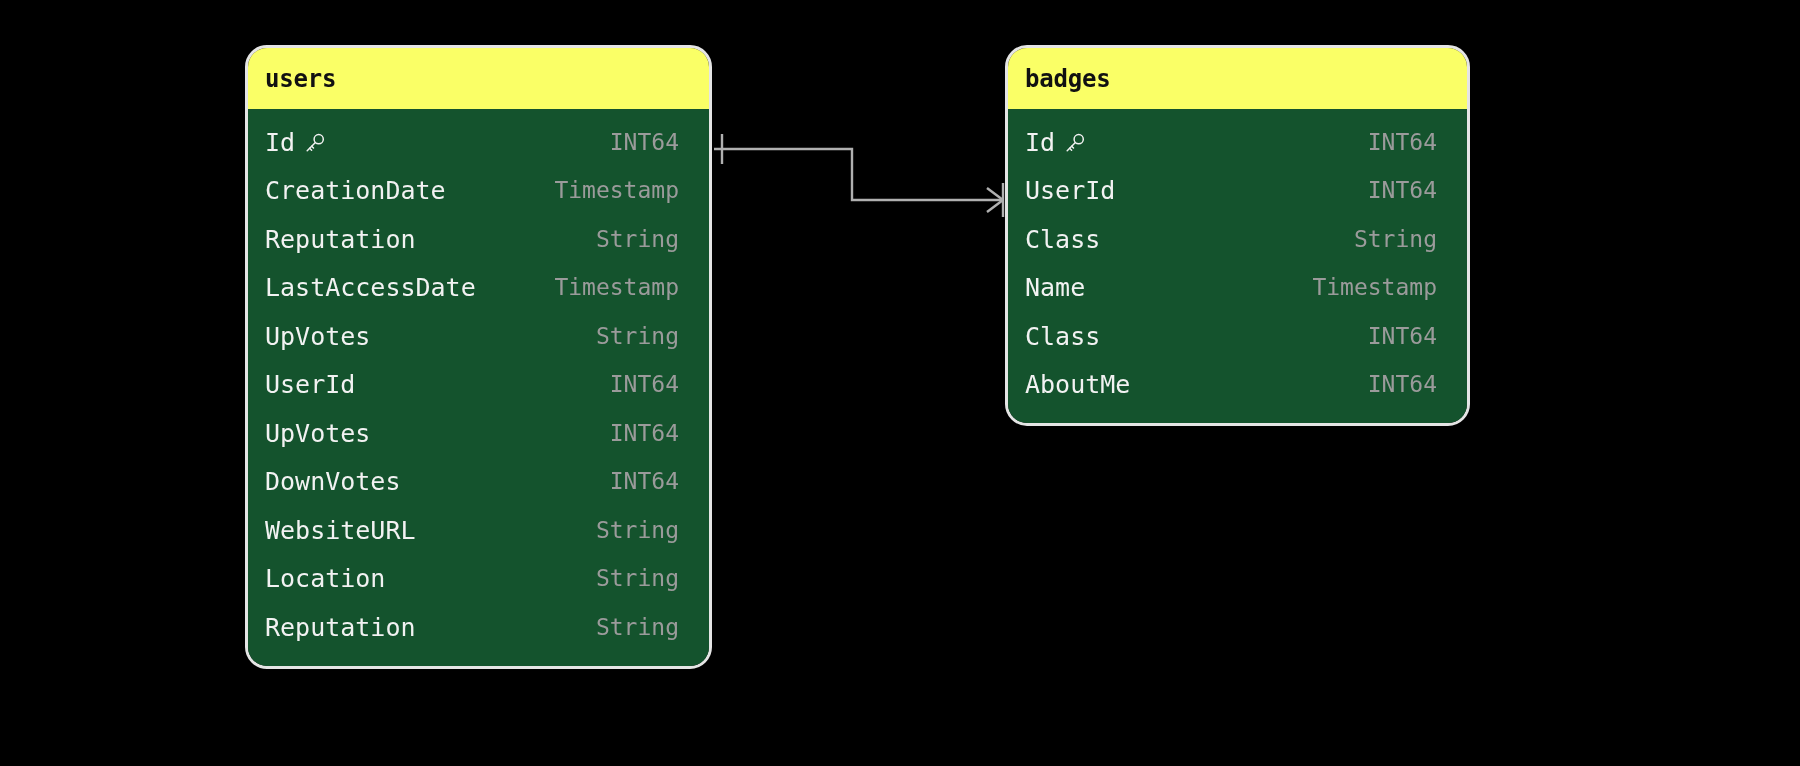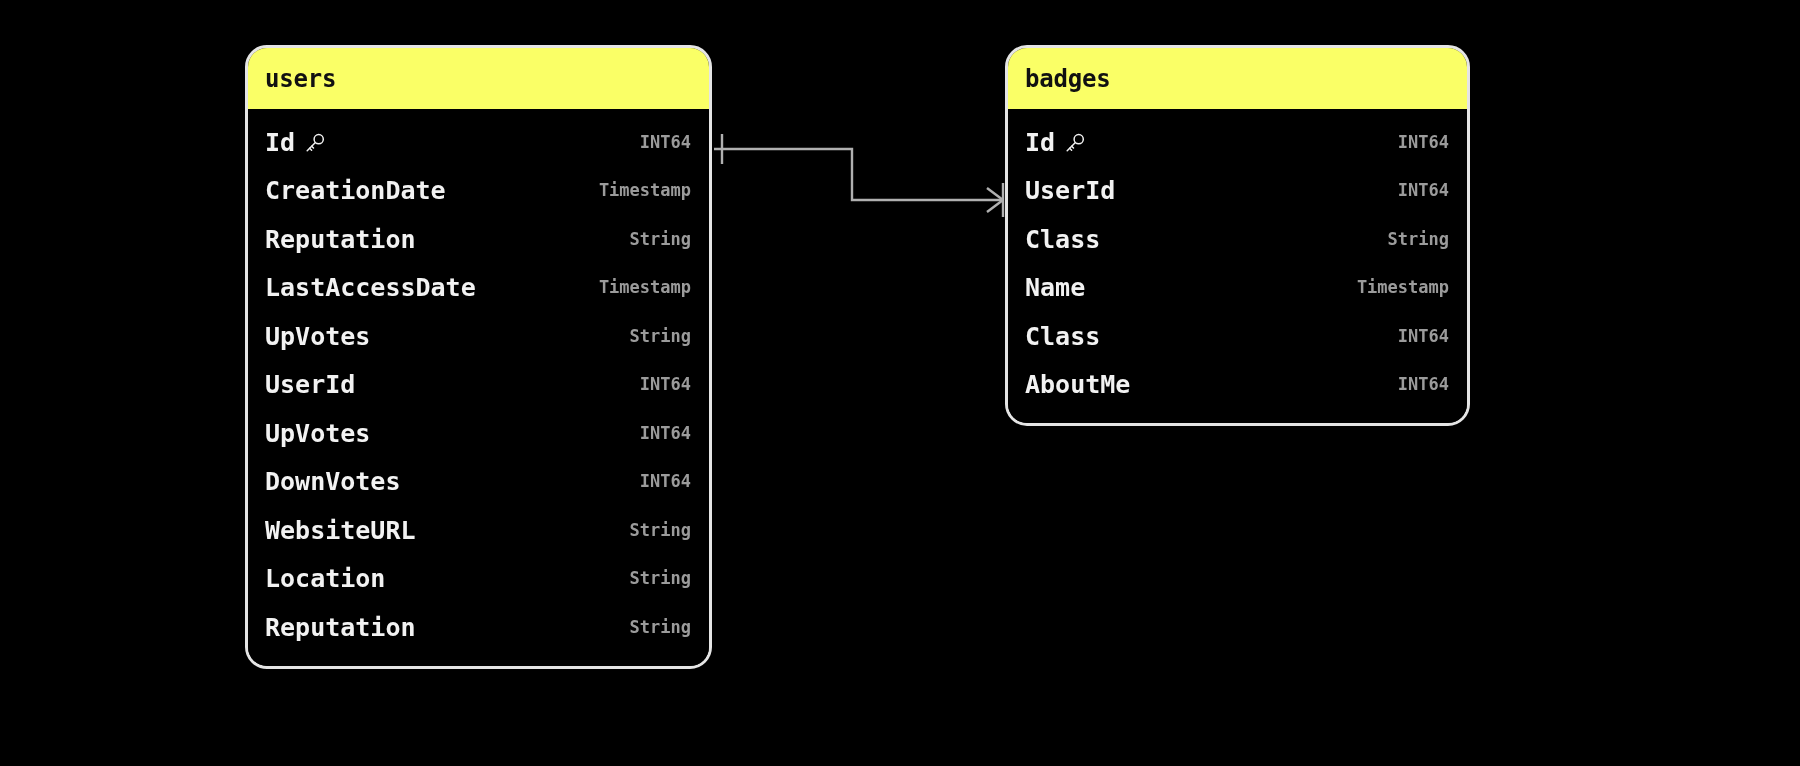--- a/index.html
+++ b/index.html
@@ -44,23 +44,22 @@
     line-height: 1;
     padding: 0 17px;
     height: 61px;
     display: flex;
     align-items: center;
     letter-spacing: -0.2px;
   }
 
   .entity-body {
     box-sizing: border-box;
-    background: #000000;
-    padding: 9px 0 14px 0;
-    font-weight: bold;
+    background: #14532d;
+    padding: 9px 12px 14px 0;
   }
 
   .field-row {
     box-sizing: border-box;
     display: flex;
     align-items: center;
     justify-content: space-between;
     height: 48.5px;
     padding: 0 18px 0 17px;
   }
@@ -72,21 +71,21 @@
     color: #f2f2f2;
     font-family: "DejaVu Sans Mono", "Liberation Mono", monospace;
     font-size: 25px;
     line-height: 1;
     white-space: nowrap;
   }
 
   .field-type {
     color: #9b9b9b;
     font-family: "DejaVu Sans Mono", "Liberation Mono", monospace;
-    font-size: 17px;
+    font-size: 23px;
     line-height: 1;
     white-space: nowrap;
     text-align: right;
   }
 
   .key-icon {
     display: inline-block;
     width: 22px;
     height: 22px;
     flex: 0 0 auto;

